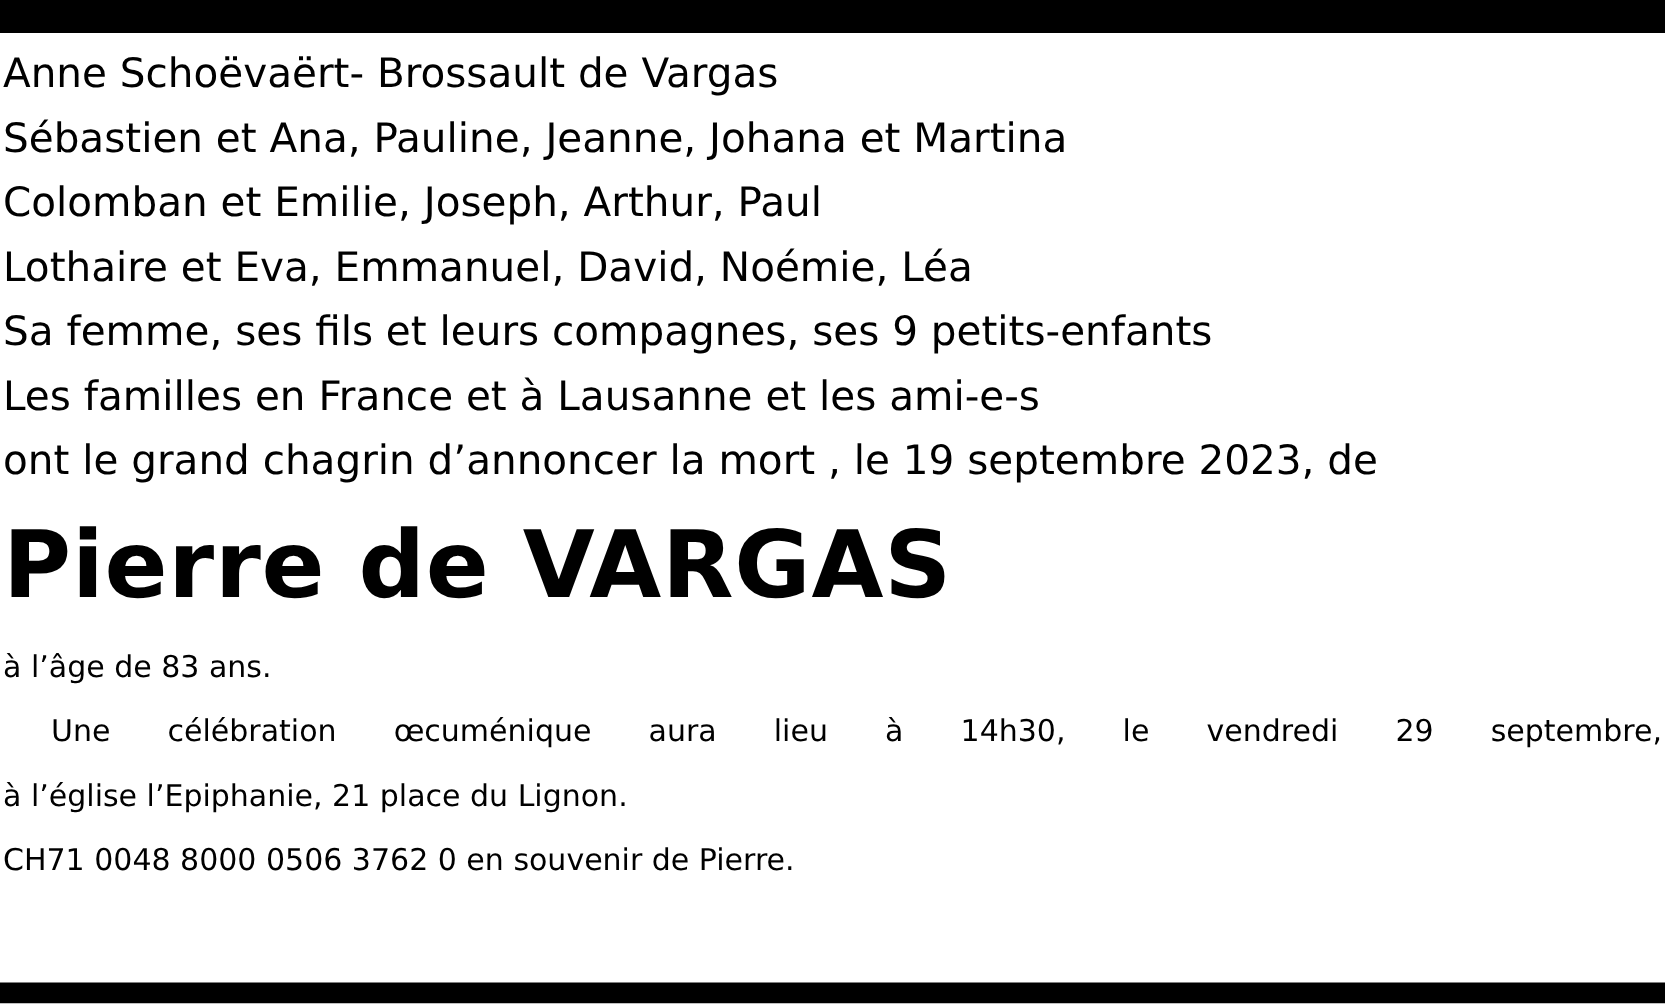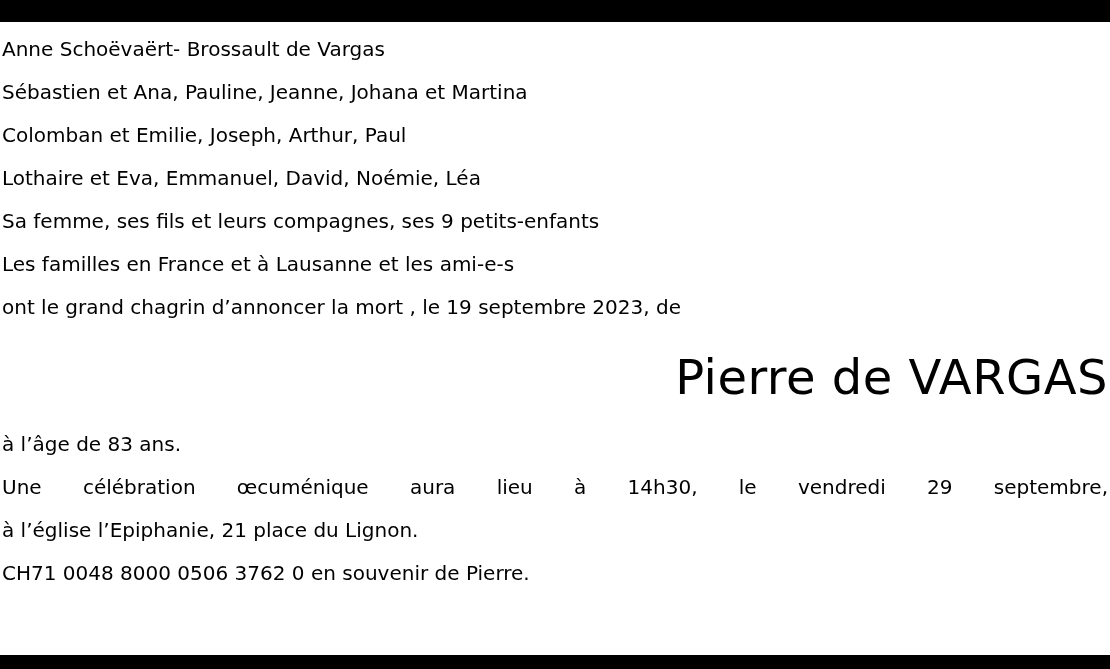--- a/index.html
+++ b/index.html
@@ -34,39 +34,40 @@
     height: 14px;
     background: #000000;
     flex: 0 0 auto;
   }
   .body-area {
     flex: 1 1 auto;
     padding: 6px 2px 0 2px;
     box-sizing: border-box;
   }
   .line {
-    font-size: 20px;
+    font-size: 27px;
     line-height: 43px;
     letter-spacing: 0px;
     white-space: nowrap;
     font-weight: 400;
   }
   .deceased-name {
-    text-align: right;
-    font-size: 48px;
-    font-weight: 400;
+    text-align: left;
+    font-size: 62px;
+    font-weight: 700;
     line-height: 64px;
     letter-spacing: 0.5px;
     margin: 16px 0 14px 0;
     white-space: nowrap;
   }
   .line.justify-wide {
     white-space: normal;
     text-align: justify;
     text-align-last: justify;
+    margin-left: 32px;
   }
   .closing-block .line {
     font-size: 20px;
     line-height: 43px;
   }
 </style>
 </head>
 <body>
 
 <div class="notice">

